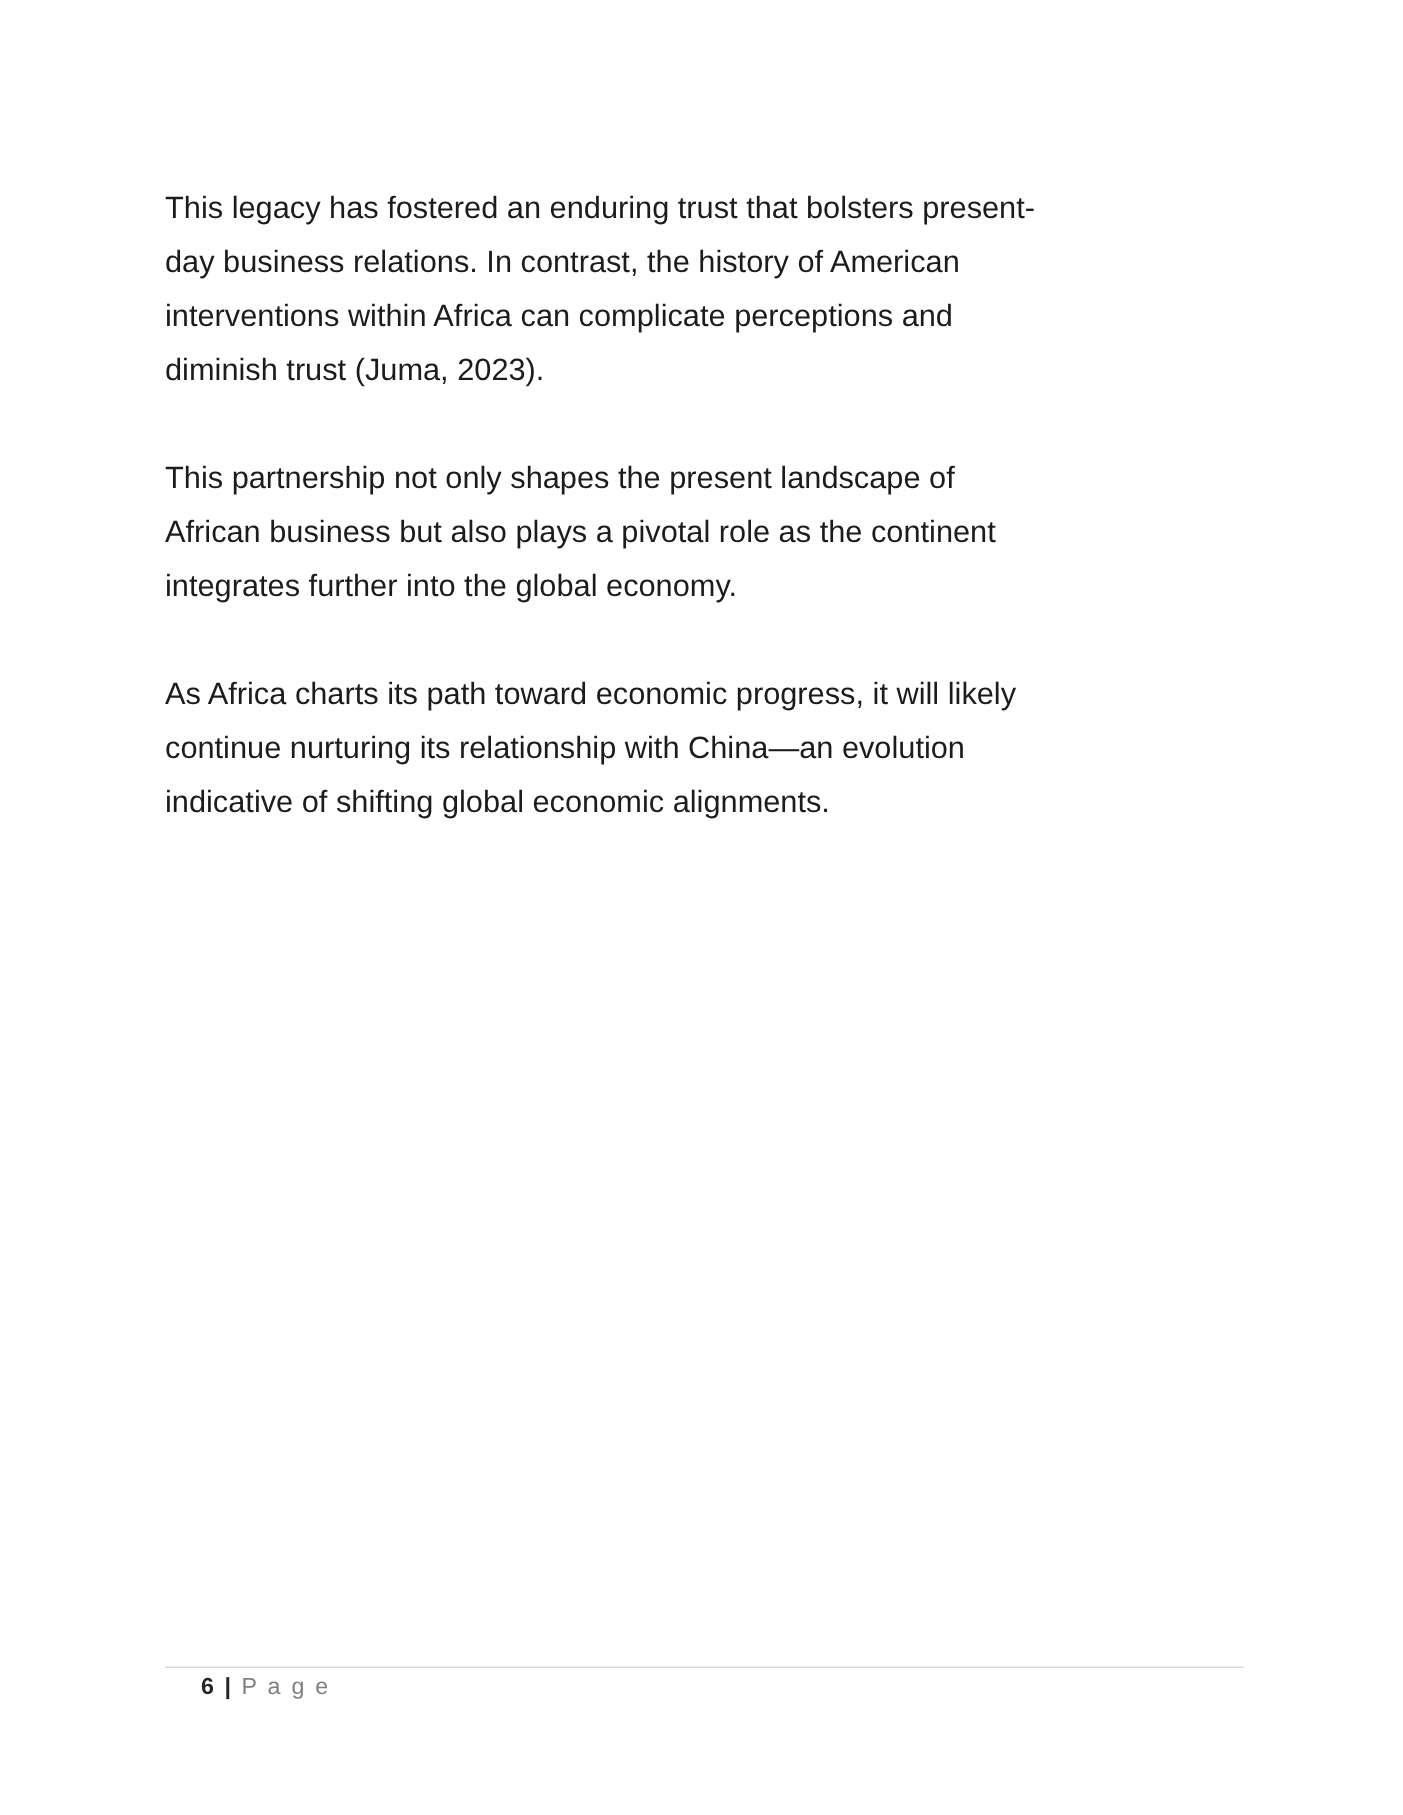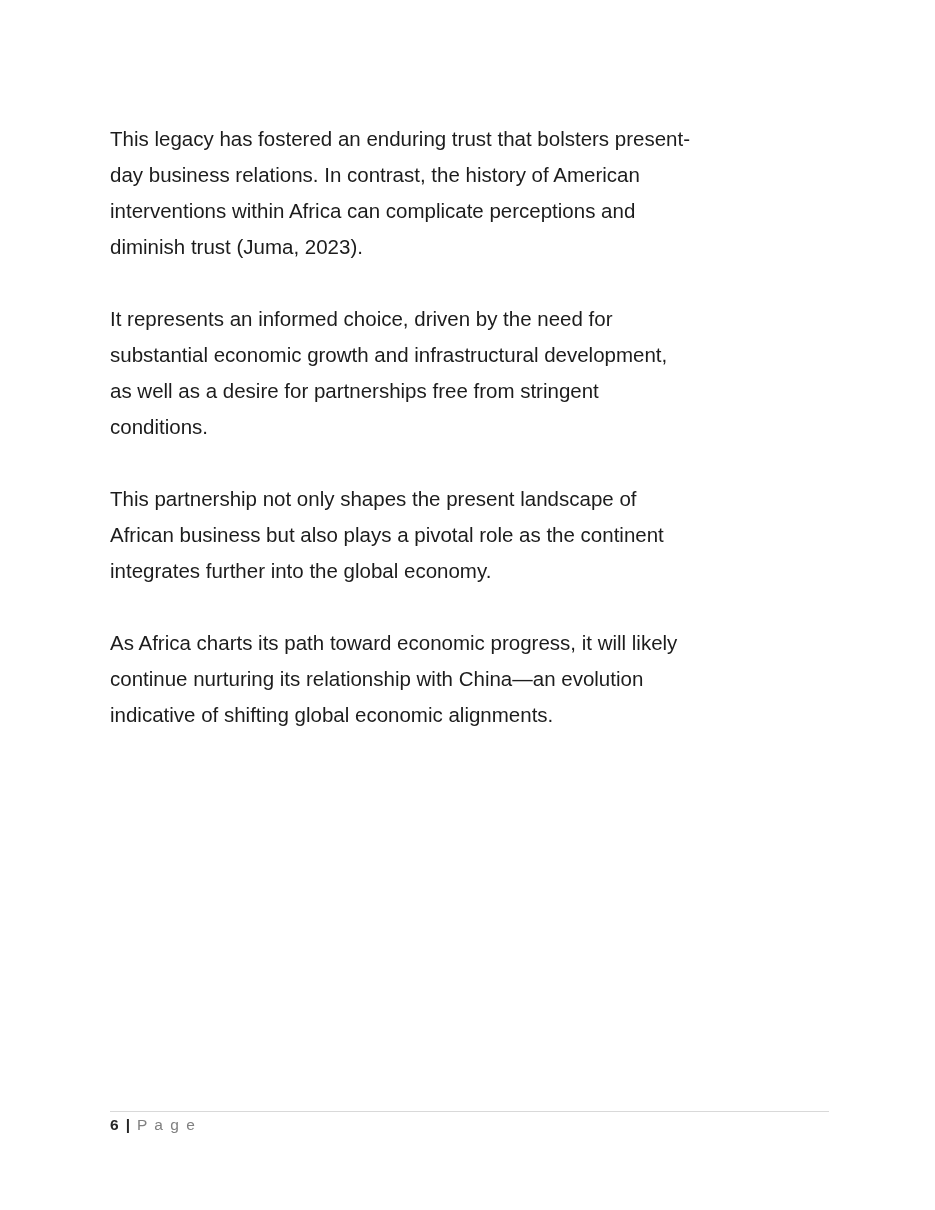--- a/index.html
+++ b/index.html
@@ -47,20 +47,21 @@
     width: 719px;
   }
   .footer-rule {
     border-top: 1px solid #d9d9d9;
     height: 0;
   }
   .footer-text {
     margin-top: 3px;
     font-size: 15.5px;
     line-height: 20px;
+    margin-left: 24px;
   }
   .page-num {
     font-weight: bold;
     color: #262626;
   }
   .sep {
     font-weight: bold;
     color: #262626;
     margin: 0 7px;
   }
@@ -76,24 +77,20 @@
 
   <div class="content">
 
     <p class="para">This legacy has fostered an enduring trust that bolsters present-
 day business relations. In contrast, the history of American
 interventions within Africa can complicate perceptions and
 diminish trust (Juma, 2023).</p>
 
 
 
-    <p class="para">It represents an informed choice, driven by the need for
-substantial economic growth and infrastructural development,
-as well as a desire for partnerships free from stringent
-conditions.</p>
 
     <p class="para">This partnership not only shapes the present landscape of
 African business but also plays a pivotal role as the continent
 integrates further into the global economy.</p>
 
     <p class="para">As Africa charts its path toward economic progress, it will likely
 continue nurturing its relationship with China—an evolution
 indicative of shifting global economic alignments.</p>
 
   </div>

